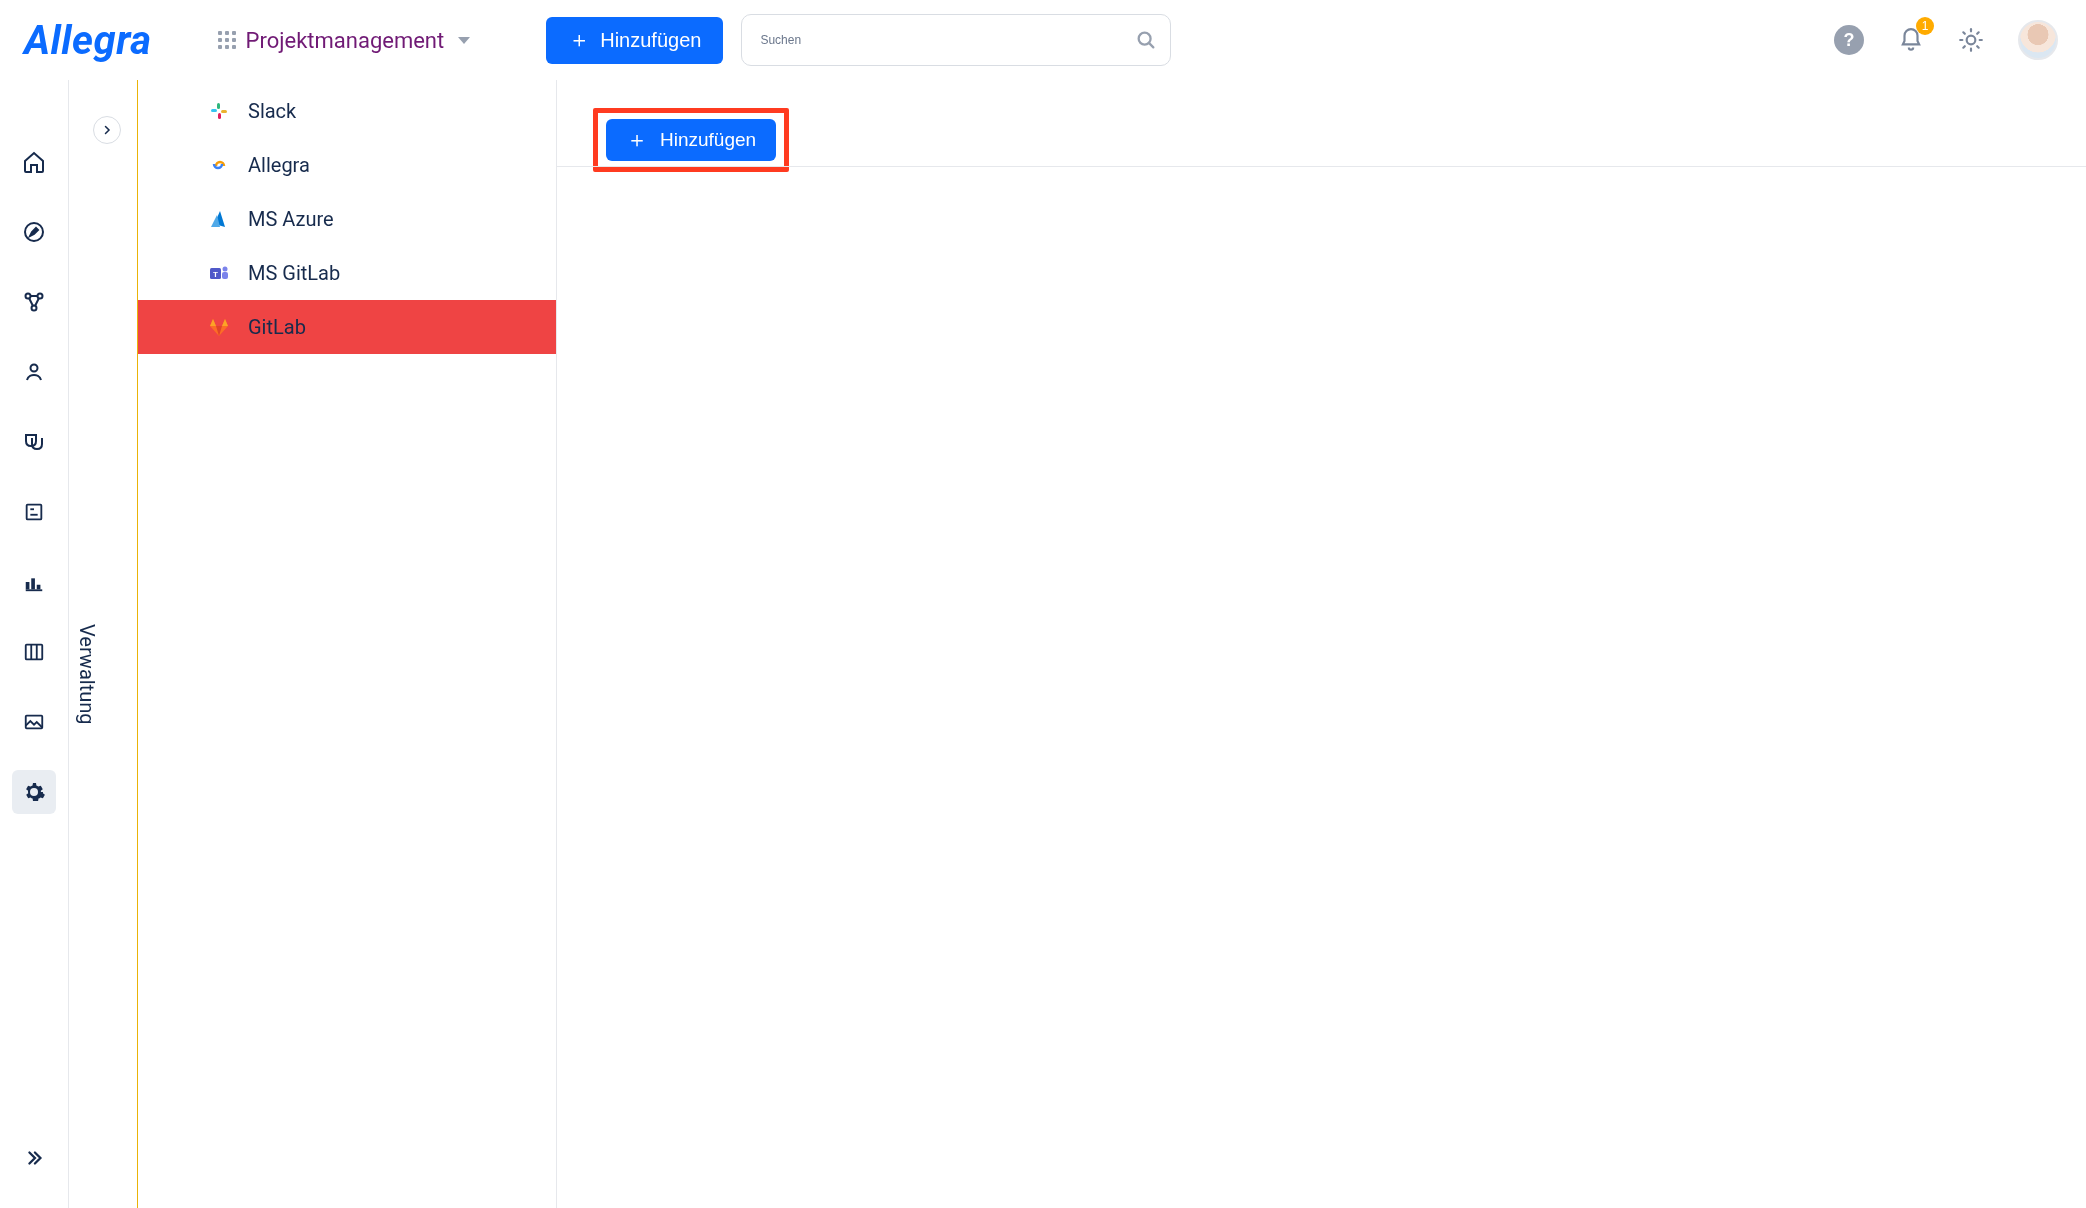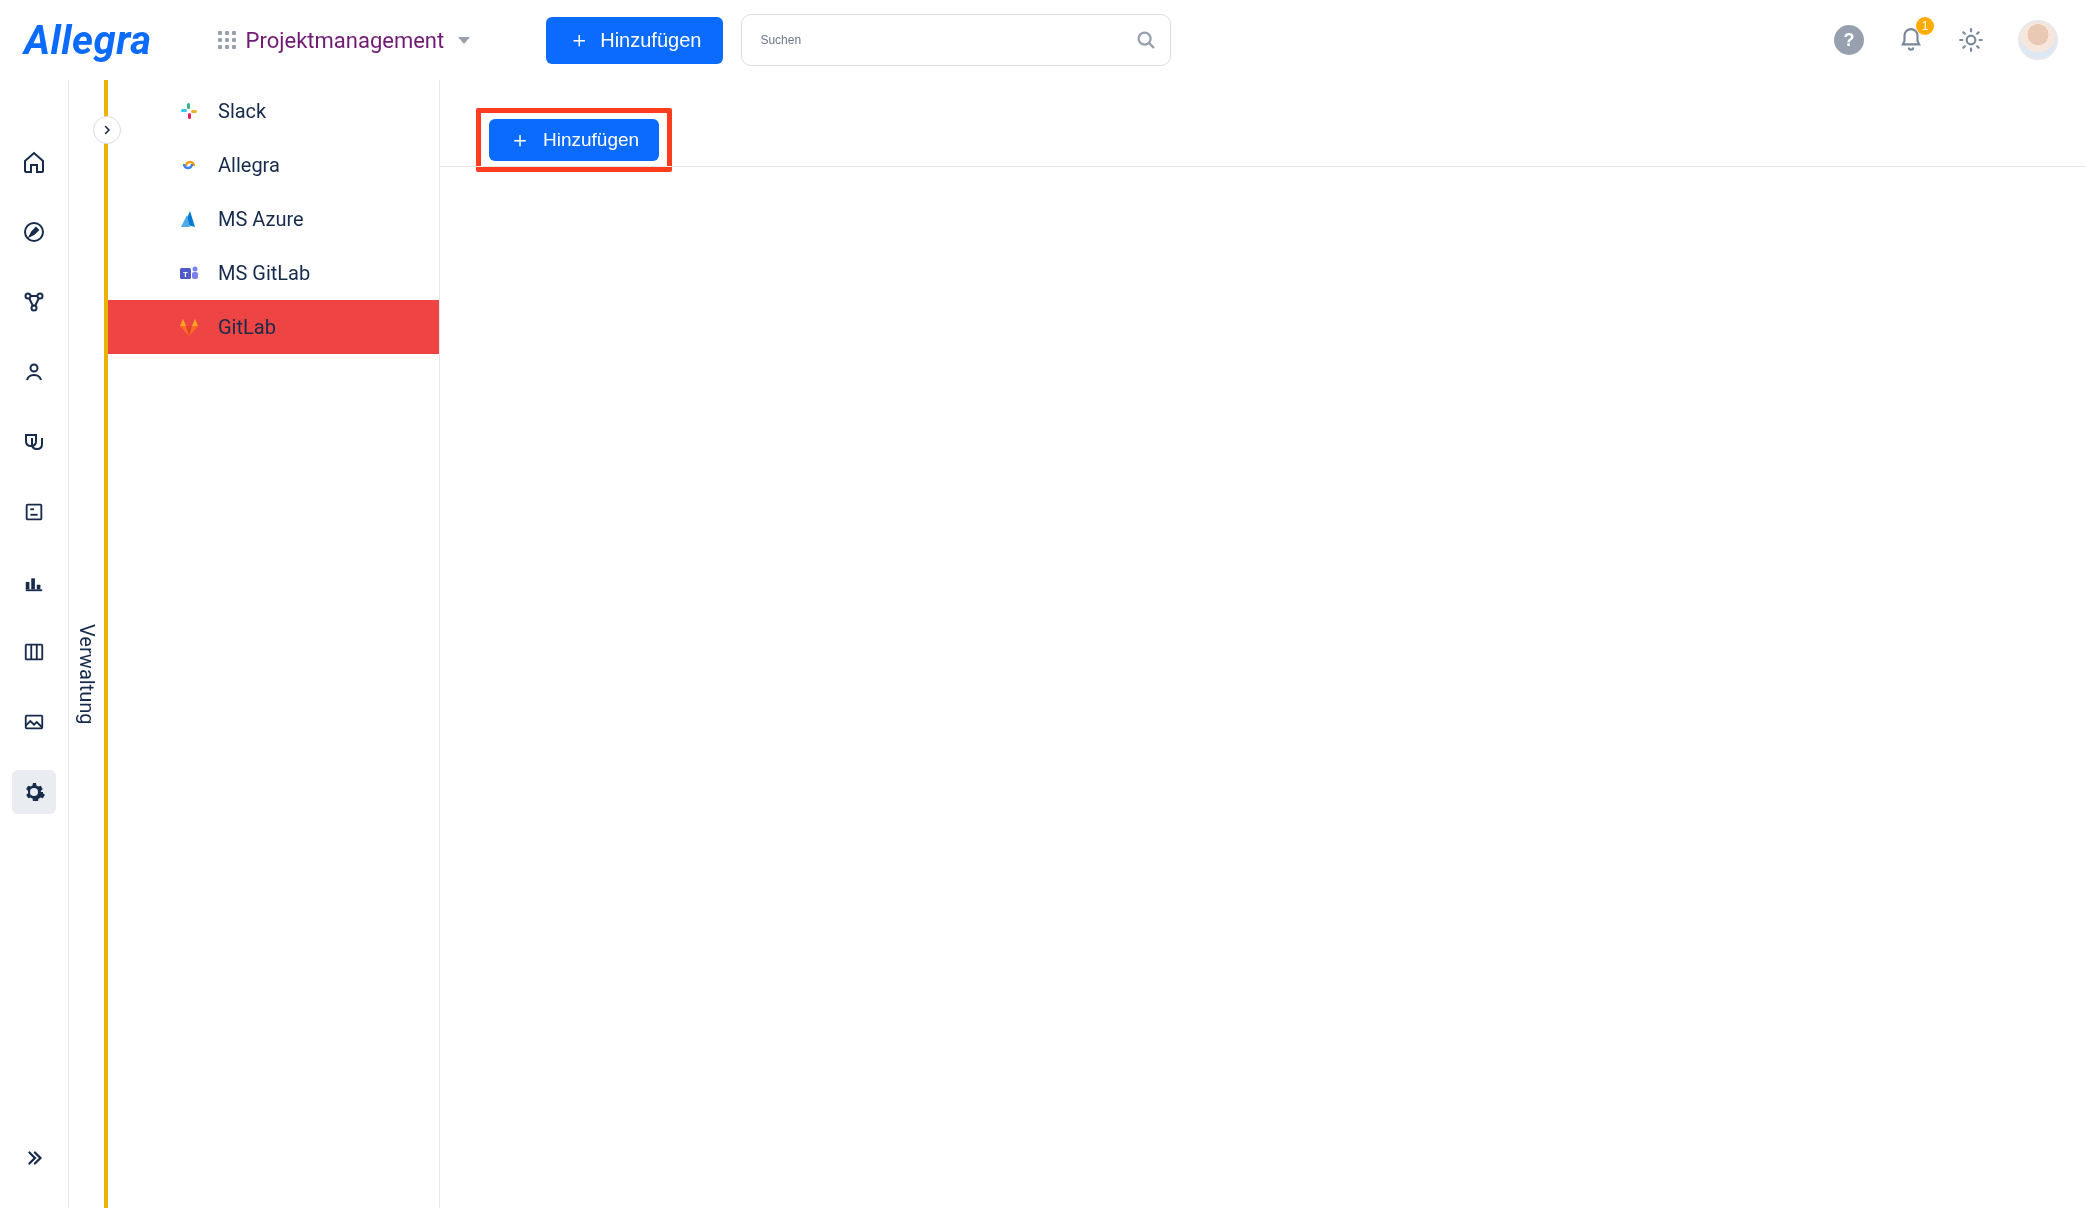--- a/index.html
+++ b/index.html
@@ -32,21 +32,21 @@
   
   .body { flex: 1; display: flex; position: relative; }
   .rail { width: 68px; display: flex; flex-direction: column; align-items: center; gap: 26px; padding-top: 60px; position: relative; }
   .rail .rail-item { width: 44px; height: 44px; display: flex; align-items: center; justify-content: center; color: #172b4d; border-radius: 6px; cursor: pointer; }
   .rail .rail-item.active { background: #e9edf2; }
   .rail .rail-bottom { margin-top: auto; margin-bottom: 28px; }
 
   .panel-label { writing-mode: vertical-rl; transform: none; font-size: 20px; color: #172b4d; padding-top: 60px; width: 36px; display: flex; align-items: center; justify-content: center; border-left: 1px solid #e6e8ec; border-right: 0; position: relative; }
   .panel-toggle { position: absolute; left: 24px; top: 36px; width: 28px; height: 28px; border-radius: 50%; background: #fff; border: 1px solid #d9dde3; display: flex; align-items: center; justify-content: center; color: #172b4d; cursor: pointer; z-index: 5; }
 
-  .sidebar { width: 336px; border-left: 4px solid #eab308; border-right: 1px solid #e6e8ec; padding-top: 4px; }
+  .sidebar { width: 420px; border-left: 1px solid #eab308; border-right: 1px solid #e6e8ec; padding-top: 4px; margin-left: 33px; }
   .side-item { display: flex; align-items: center; gap: 16px; padding: 14px 24px 14px 68px; font-size: 20px; color: #172b4d; cursor: pointer; }
   .side-item.active { background: #ef4444; }
   .side-icon { width: 26px; height: 26px; display: flex; align-items: center; justify-content: center; flex: 0 0 26px; }
 
   .main { flex: 1; padding: 28px 36px; position: relative; }
   .highlight-box { display: inline-block; border: 5px solid #ff3b20; padding: 6px 8px; border-radius: 2px; }
   .main-add-btn { display: inline-flex; align-items: center; gap: 12px; background: #0b6bff; color: #fff; border: none; border-radius: 6px; padding: 10px 20px; font-size: 19px; font-weight: 500; cursor: pointer; }
   .main-divider { position: absolute; left: 0; right: 0; top: 86px; border-top: 1px solid #e6e8ec; }
 
   

